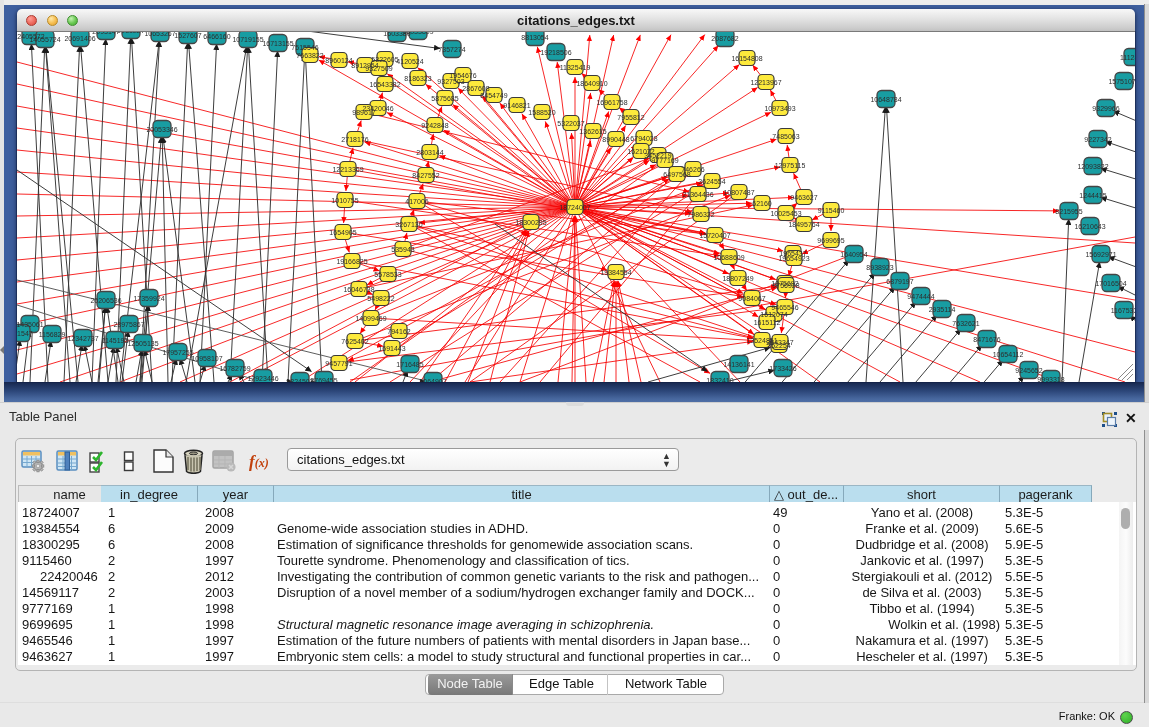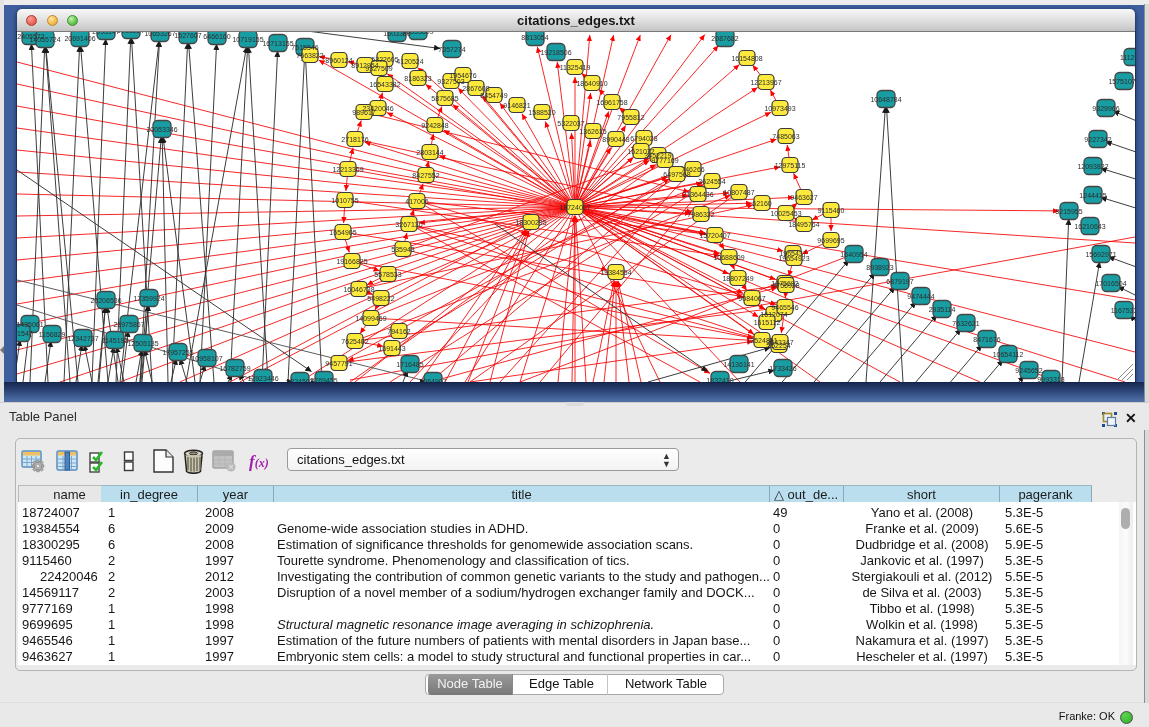--- a/index.html
+++ b/index.html
@@ -690,21 +690,21 @@
 <path d="M7 8v13M10 8.5v14M13 8.5v14M16 8.5v13.6M19 8v13" stroke="#77735f" stroke-width="1.6"></path>
 </svg></div>
 <div class="abs ticon" style="left:212px;">
 <svg width="25" height="24" viewBox="0 0 25 24">
 <rect x="1" y="2" width="20" height="17" rx="1.5" fill="#c2c2c2" stroke="#a3a3a3" stroke-width="1.5"></rect>
 <rect x="2" y="3" width="18" height="4" fill="#ababab"></rect>
 <path d="M2 11h18M2 15h18M7 7v12M13 7v12" stroke="#b5b5b5" stroke-width="1"></path>
 <circle cx="19" cy="18" r="4.6" fill="#b9b9b9"></circle>
 <path d="M17 16l4 4M21 16l-4 4" stroke="#d6d6d6" stroke-width="1.6"></path>
 </svg></div>
-<div class="abs" style="left:249px;top:452px;font-family:'Liberation Serif',serif;font-style:italic;font-weight:bold;font-size:17px;color:#a21caf;">f<span style="font-size:12px;">(x)</span></div>
+<div class="abs" style="left:249px;top:452px;font-family:'Liberation Serif',serif;font-style:italic;font-weight:bold;font-size:17px;color:#c2410c;">f<span style="font-size:12px;">(x)</span></div>
 <div class="abs" id="dropdown">citations_edges.txt<span class="arr">▲<br>▼</span></div>
 
 <div class="hc" id="hc-name" style="left:18px;width:103px;">name</div>
 <div class="hc" style="left:101px;width:97px;">in_degree</div>
 <div class="hc" style="left:198px;width:76px;">year</div>
 <div class="hc" style="left:274px;width:496px;">title</div>
 <div class="hc" style="left:770px;width:74px;text-align:left;padding-left:4px;box-sizing:border-box;">△ out_de...</div>
 <div class="hc" style="left:844px;width:156px;">short</div>
 <div class="hc" style="left:1000px;width:92px;">pagerank</div>
 <div class="abs" id="tbl-white"></div>
@@ -741,49 +741,49 @@
       <div class="td" style="left:187px;">1997</div>
       <div class="td" style="left:259px;width:492px;">Tourette syndrome. Phenomenology and classification of tics.</div>
       <div class="td" style="left:755px;">0</div>
       <div class="td" style="left:826px;width:156px;text-align:center;">Jankovic et al. (1997)</div>
       <div class="td" style="left:987px;">5.3E-5</div>
     </div>
     <div class="tr" style="top:64px;">
       <div class="td" style="left:22px;">22420046</div>
       <div class="td" style="left:90px;">2</div>
       <div class="td" style="left:187px;">2012</div>
-      <div class="td" style="left:259px;width:492px;">Investigating the contribution of common genetic variants to the study and pathogen...</div>
+      <div class="td" style="left:259px;width:492px;">Investigating the contribution of common genetic variants to the risk and pathogen...</div>
       <div class="td" style="left:755px;">0</div>
       <div class="td" style="left:826px;width:156px;text-align:center;">Stergiakouli et al. (2012)</div>
       <div class="td" style="left:987px;">5.5E-5</div>
     </div>
     <div class="tr" style="top:80px;">
       <div class="td" style="left:4px;">14569117</div>
       <div class="td" style="left:90px;">2</div>
       <div class="td" style="left:187px;">2003</div>
       <div class="td" style="left:259px;width:492px;">Disruption of a novel member of a sodium/hydrogen exchanger family and DOCK...</div>
       <div class="td" style="left:755px;">0</div>
       <div class="td" style="left:826px;width:156px;text-align:center;">de Silva et al. (2003)</div>
       <div class="td" style="left:987px;">5.3E-5</div>
     </div>
     <div class="tr" style="top:96px;">
       <div class="td" style="left:4px;">9777169</div>
       <div class="td" style="left:90px;">1</div>
       <div class="td" style="left:187px;">1998</div>
       <div class="td" style="left:755px;">0</div>
-      <div class="td" style="left:826px;width:156px;text-align:center;">Tibbo et al. (1998)</div>
+      <div class="td" style="left:826px;width:156px;text-align:center;">Tibbo et al. (1994)</div>
       <div class="td" style="left:987px;">5.3E-5</div>
     </div>
     <div class="tr" style="top:112px;">
       <div class="td" style="left:4px;">9699695</div>
       <div class="td" style="left:90px;">1</div>
       <div class="td" style="left:187px;">1998</div>
       <div class="td" style="left:259px;width:492px;font-style:italic;">Structural magnetic resonance image averaging in schizophrenia.</div>
       <div class="td" style="left:755px;">0</div>
-      <div class="td" style="left:826px;width:156px;text-align:center;">Wolkin et al. (1998)</div>
+      <div class="td" style="left:826px;width:156px;text-align:right;">Wolkin et al. (1998)</div>
       <div class="td" style="left:987px;">5.3E-5</div>
     </div>
     <div class="tr" style="top:128px;">
       <div class="td" style="left:4px;">9465546</div>
       <div class="td" style="left:90px;">1</div>
       <div class="td" style="left:187px;">1997</div>
       <div class="td" style="left:259px;width:492px;">Estimation of the future numbers of patients with mental disorders in Japan base...</div>
       <div class="td" style="left:755px;">0</div>
       <div class="td" style="left:826px;width:156px;text-align:center;">Nakamura et al. (1997)</div>
       <div class="td" style="left:987px;">5.3E-5</div>

